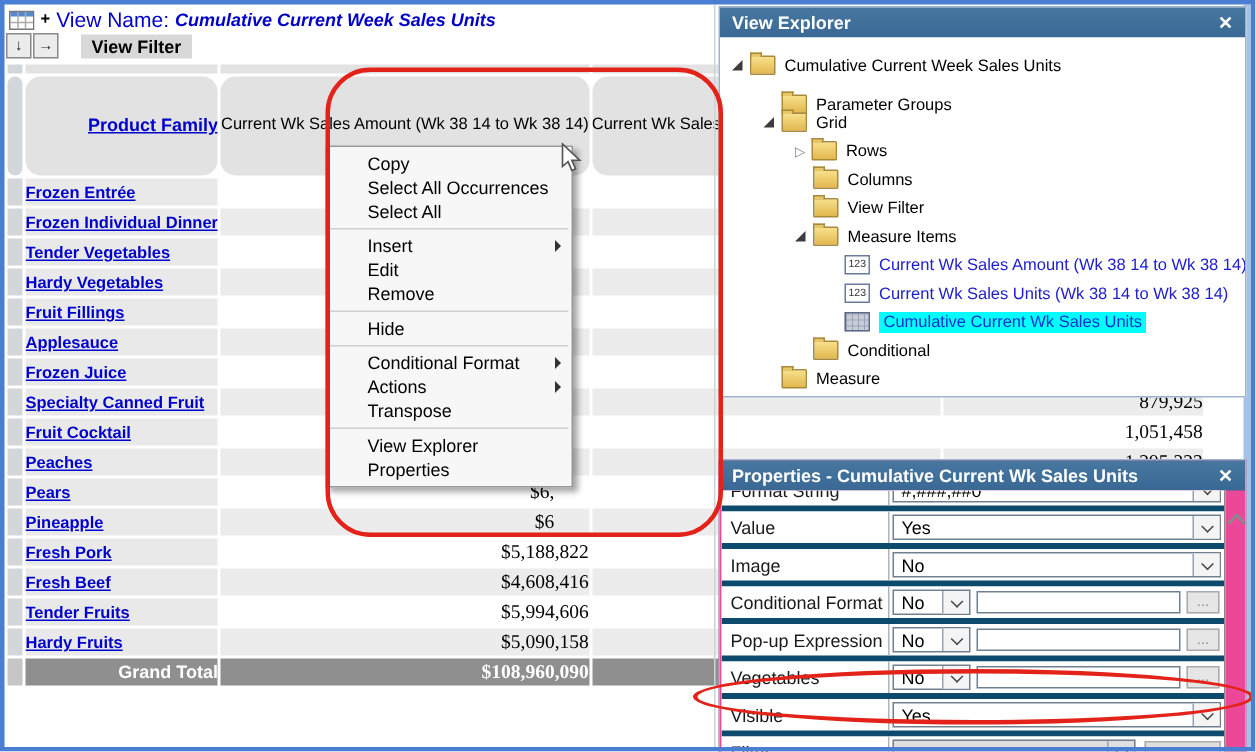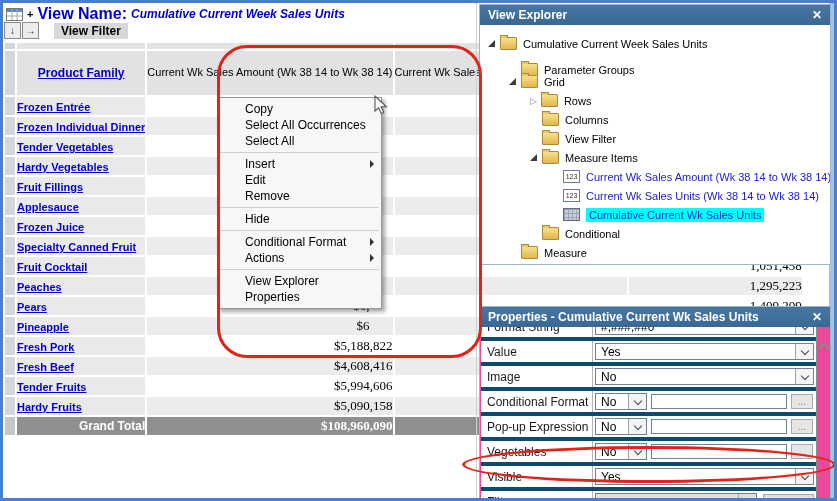--- a/index.html
+++ b/index.html
@@ -1,37 +1,37 @@
 <!DOCTYPE html>
 <html><head>
 <meta charset="utf-8">
 <style>
   html,body{margin:0;padding:0;}
   body{width:837px;height:501px;position:relative;background:#fff;font-family:"Liberation Sans",sans-serif;overflow:hidden;}
   .abs{position:absolute;}
   #frame{position:absolute;inset:0;border:3px solid #4a7ed3;pointer-events:none;z-index:90;}
   
   #viewname-row{left:6px;top:5px;display:flex;align-items:center;gap:4px;}
-  #viewname-label{color:#0000c8;font-weight:bold;font-size:16px;}
+  #viewname-label{color:#0000c8;font-weight:normal;font-size:14px;}
   #viewname-value{color:#0000c8;font-weight:bold;font-style:italic;font-size:12px;}
   .mini-btn{width:15px;height:15px;border:1px solid #8a8a8a;background:#ececec;font-size:10px;color:#222;
     display:inline-flex;align-items:center;justify-content:center;line-height:1;}
   #filter-row{left:4px;top:22px;display:flex;align-items:center;gap:1px;}
   #view-filter-chip{margin-left:14px;background:#d8d8d8;padding:1px 7px;font-weight:bold;font-size:12px;color:#000;}
   
   #grid{left:3px;top:41px;border-collapse:separate;border-spacing:2px;table-layout:fixed;}
   #grid td,#grid th{padding:0;overflow:hidden;white-space:nowrap;}
   .c-gut{width:10px;background:#d3d6da;}
   .c-name{width:122px;background:#e9e9e9;}
   .c-val{background:#fff;}
   .w-amt{width:97px;}.w-un{width:118px;}.w-cum{width:108px;}
   tr.strip td{height:6px;background:#e2e2e2;}
   tr.strip td.c-gut{background:#d3d6da;}
-  tr.head th{height:44px;background:#e2e2e2;font-weight:normal;font-size:11px;color:#000;
-    text-align:center;vertical-align:middle;white-space:normal;line-height:1.25;}
+  tr.head th{height:66px;background:#e2e2e2;font-weight:normal;font-size:11px;color:#000;
+    text-align:right;vertical-align:middle;white-space:normal;line-height:1.25;border-radius:10px;}
   tr.head th.c-gut{background:#d3d6da;}
   .pf-link{color:#0000cc;font-weight:bold;text-decoration:underline;font-size:12px;}
   tr.data td{height:18px;}
   tr.data td.c-name{padding-left:4px;}
   tr.data .row-link{color:#0000cc;font-weight:bold;text-decoration:underline;font-size:11px;}
   tr.data td.c-val{font-family:"Liberation Serif",serif;font-size:13px;text-align:right;padding-right:5px;color:#000;}
   tr.alt td.c-val{background:#ececec;}
   td.cut{padding-right:23px !important;}
   tr.gtotal td{height:18px;background:#8f8f8f;color:#fff;font-weight:bold;}
   tr.gtotal td.c-gut{background:#c6c6c6;}
@@ -266,20 +266,21 @@
       <div class="mi">Select All</div>
       <div class="msep"></div>
       <div class="mi">Insert<span class="sub-arrow"></span></div>
       <div class="mi">Edit</div>
       <div class="mi">Remove</div>
       <div class="msep"></div>
       <div class="mi">Hide</div>
       <div class="msep"></div>
       <div class="mi">Conditional Format<span class="sub-arrow"></span></div>
       <div class="mi">Actions<span class="sub-arrow"></span></div>
+      <div class="mi">Transpose</div>
       <div class="msep"></div>
       <div class="mi">View Explorer</div>
       <div class="mi">Properties</div>
     </div>
 
   <div class="abs" id="ve-panel">
     <div class="panel-title">
       <span>View Explorer</span>
       <span class="x">✕</span>
     </div>

